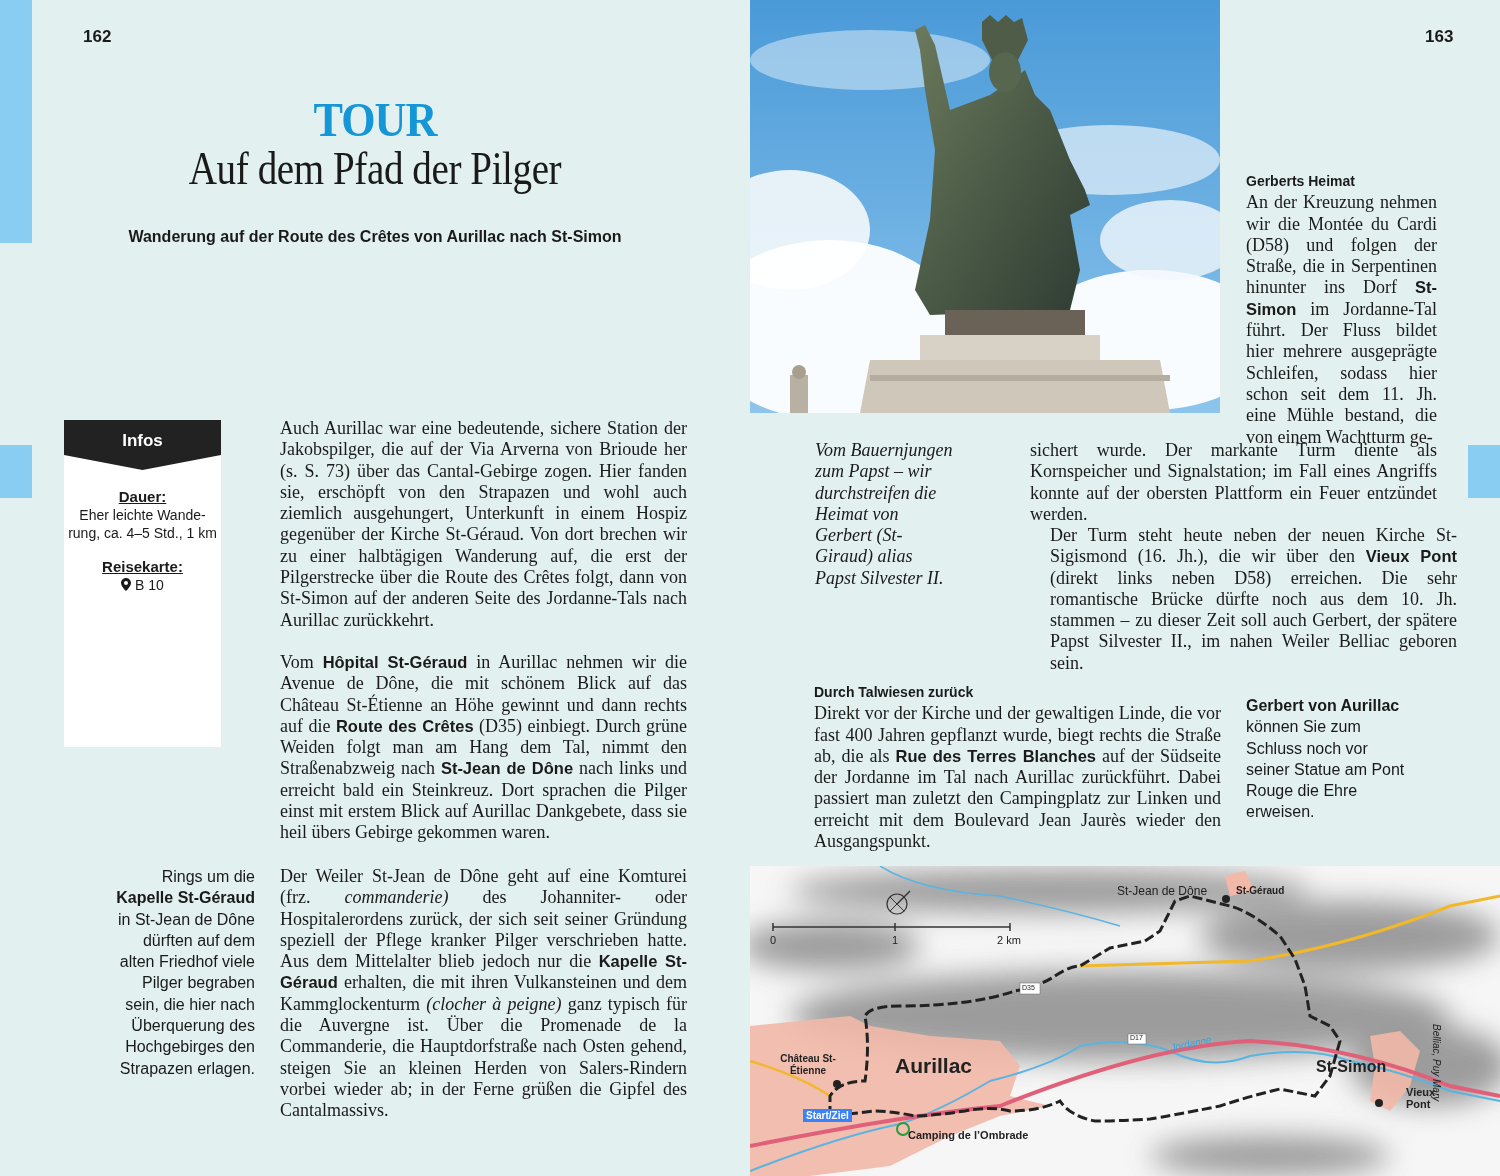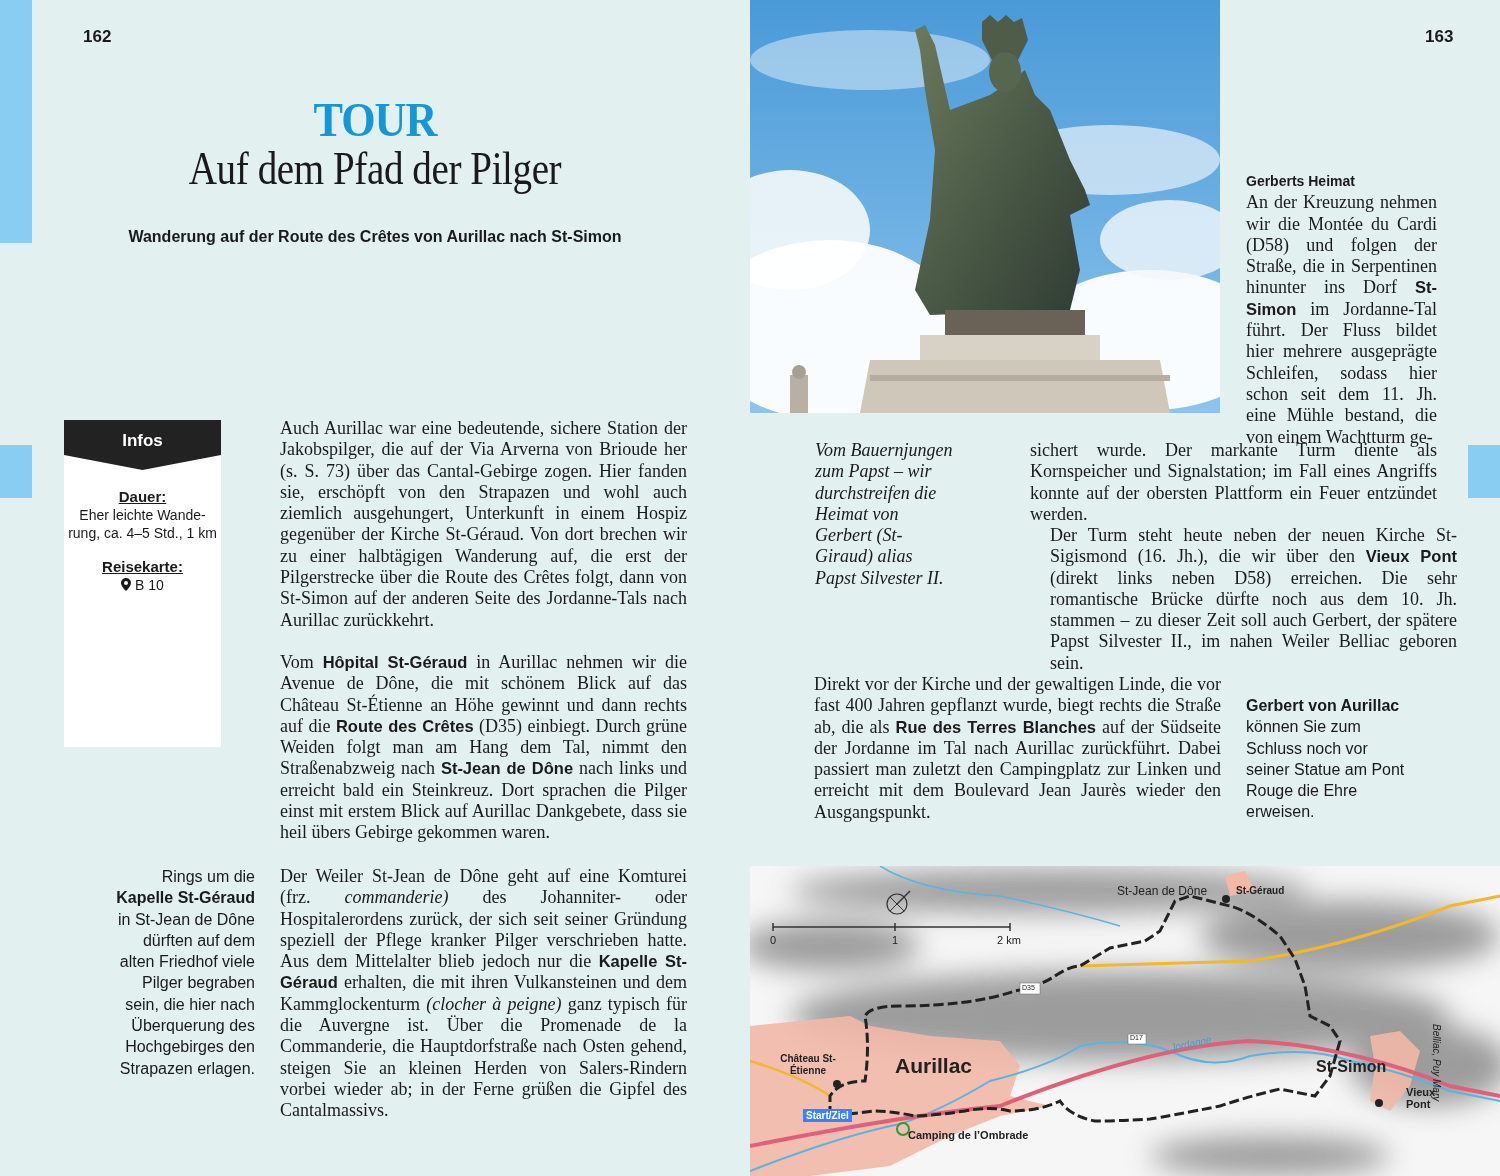--- a/index.html
+++ b/index.html
@@ -110,20 +110,21 @@
   <span class="sh">Gerberts Heimat</span>
   <span>An der Kreuzung nehmen wir die Montée du Cardi (D58) und folgen der Straße, die in Serpentinen hinunter ins Dorf </span><b>St-Simon</b><span> im Jordanne-Tal führt. Der Fluss bildet hier mehrere ausgeprägte Schleifen, sodass hier schon seit dem 11. Jh. eine Mühle bestand, die von einem Wachtturm ge-</span>
 </div>
 <div class="body-text" style="left:1030px;top:440px;width:407px;">sichert wurde. Der markante Turm diente als Kornspeicher und Signalstation; im Fall eines Angriffs konnte auf der obersten Plattform ein Feuer entzündet werden.</div>
 
 <div class="body-text" style="left:1030px;top:525px;width:407px;margin-left:20px;">
   <span>Der Turm steht heute neben der neuen Kirche St-Sigismond (16. Jh.), die wir über den </span><b>Vieux Pont</b><span> (direkt links neben D58) erreichen. Die sehr romantische Brücke dürfte noch aus dem 10. Jh. stammen – zu dieser Zeit soll auch Gerbert, der spätere Papst Silvester II., im nahen Weiler Belliac geboren sein.</span>
 </div>
 
 <div class="body-text" style="left:814px;top:674px;width:407px;">
+  <span class="sh">Durch Talwiesen zurück</span>
   <span>Direkt vor der Kirche und der gewaltigen Linde, die vor fast 400 Jahren gepflanzt wurde, biegt rechts die Straße ab, die als </span><b>Rue des Terres Blanches</b><span> auf der Südseite der Jordanne im Tal nach Aurillac zurückführt. Dabei passiert man zuletzt den Campingplatz zur Linken und erreicht mit dem Boulevard Jean Jaurès wieder den Ausgangspunkt.</span>
 </div>
 
 <div class="side-note" style="left:1246px;top:695px;width:160px;">
   <b>Gerbert von Aurillac</b><span> können Sie zum Schluss noch vor seiner Statue am Pont Rouge die Ehre erweisen.</span>
 </div>
 
 <div class="map">
   <svg width="750" height="310" viewBox="0 0 750 310">
     <defs>

